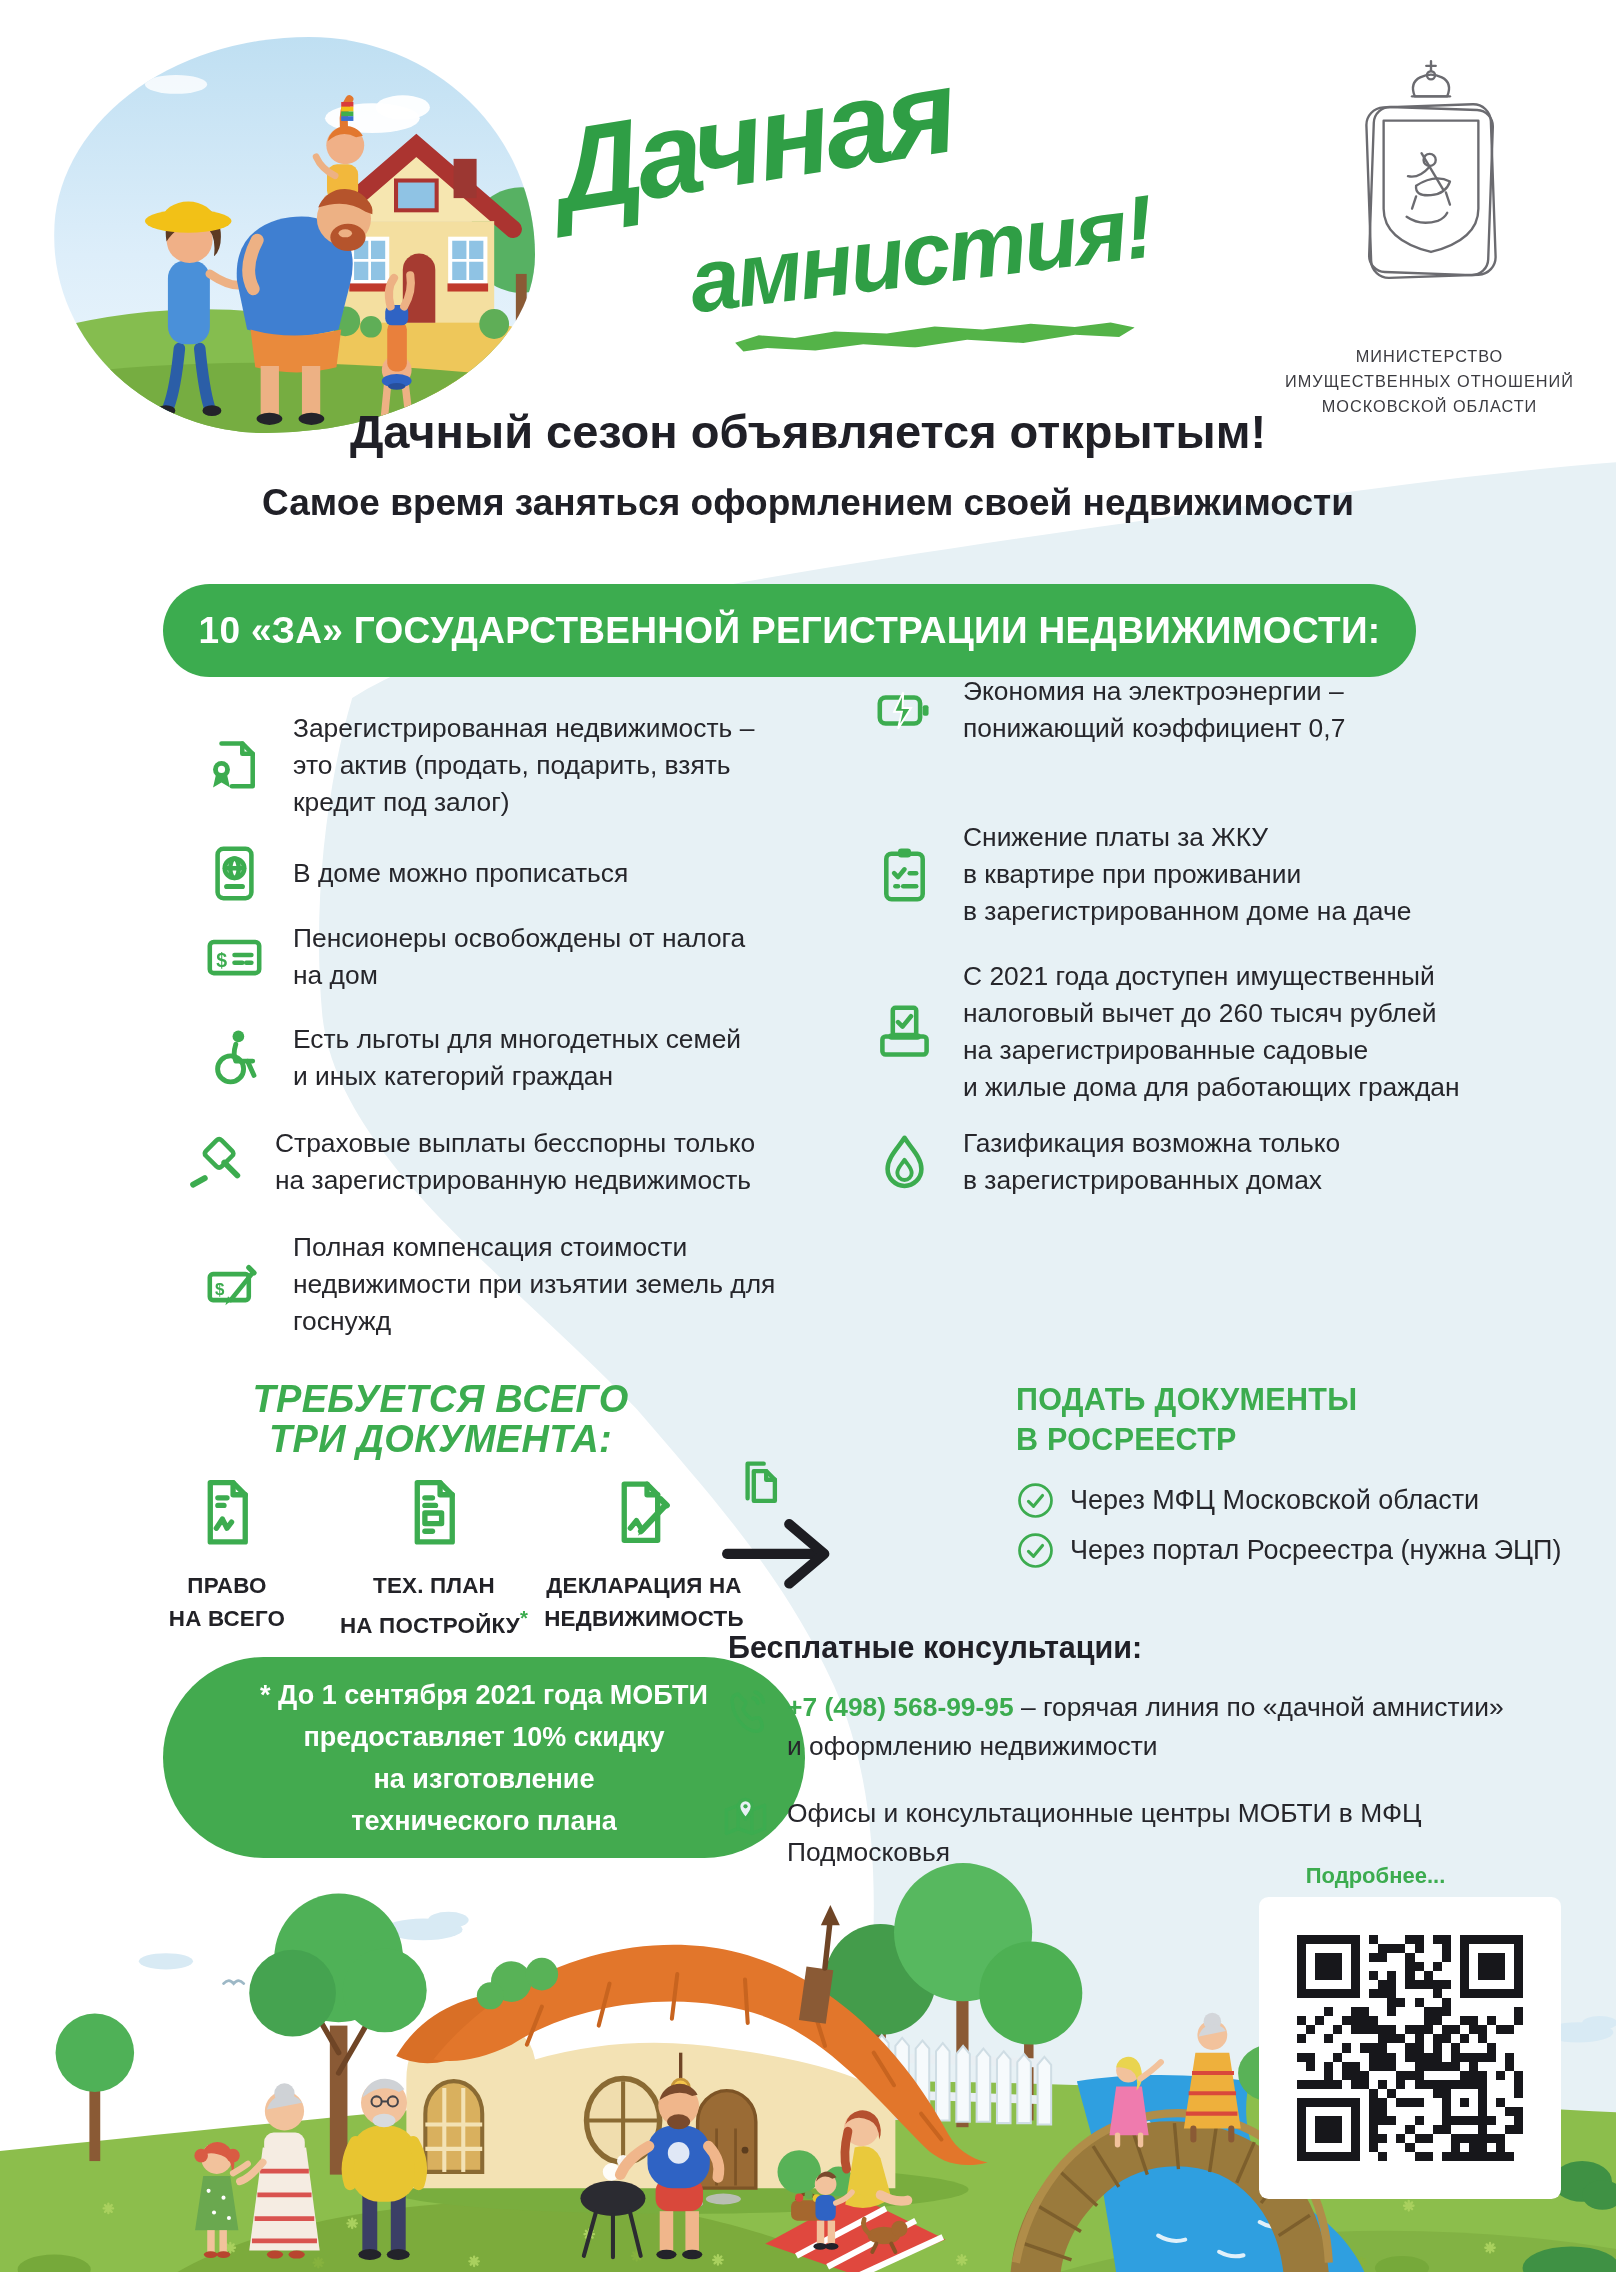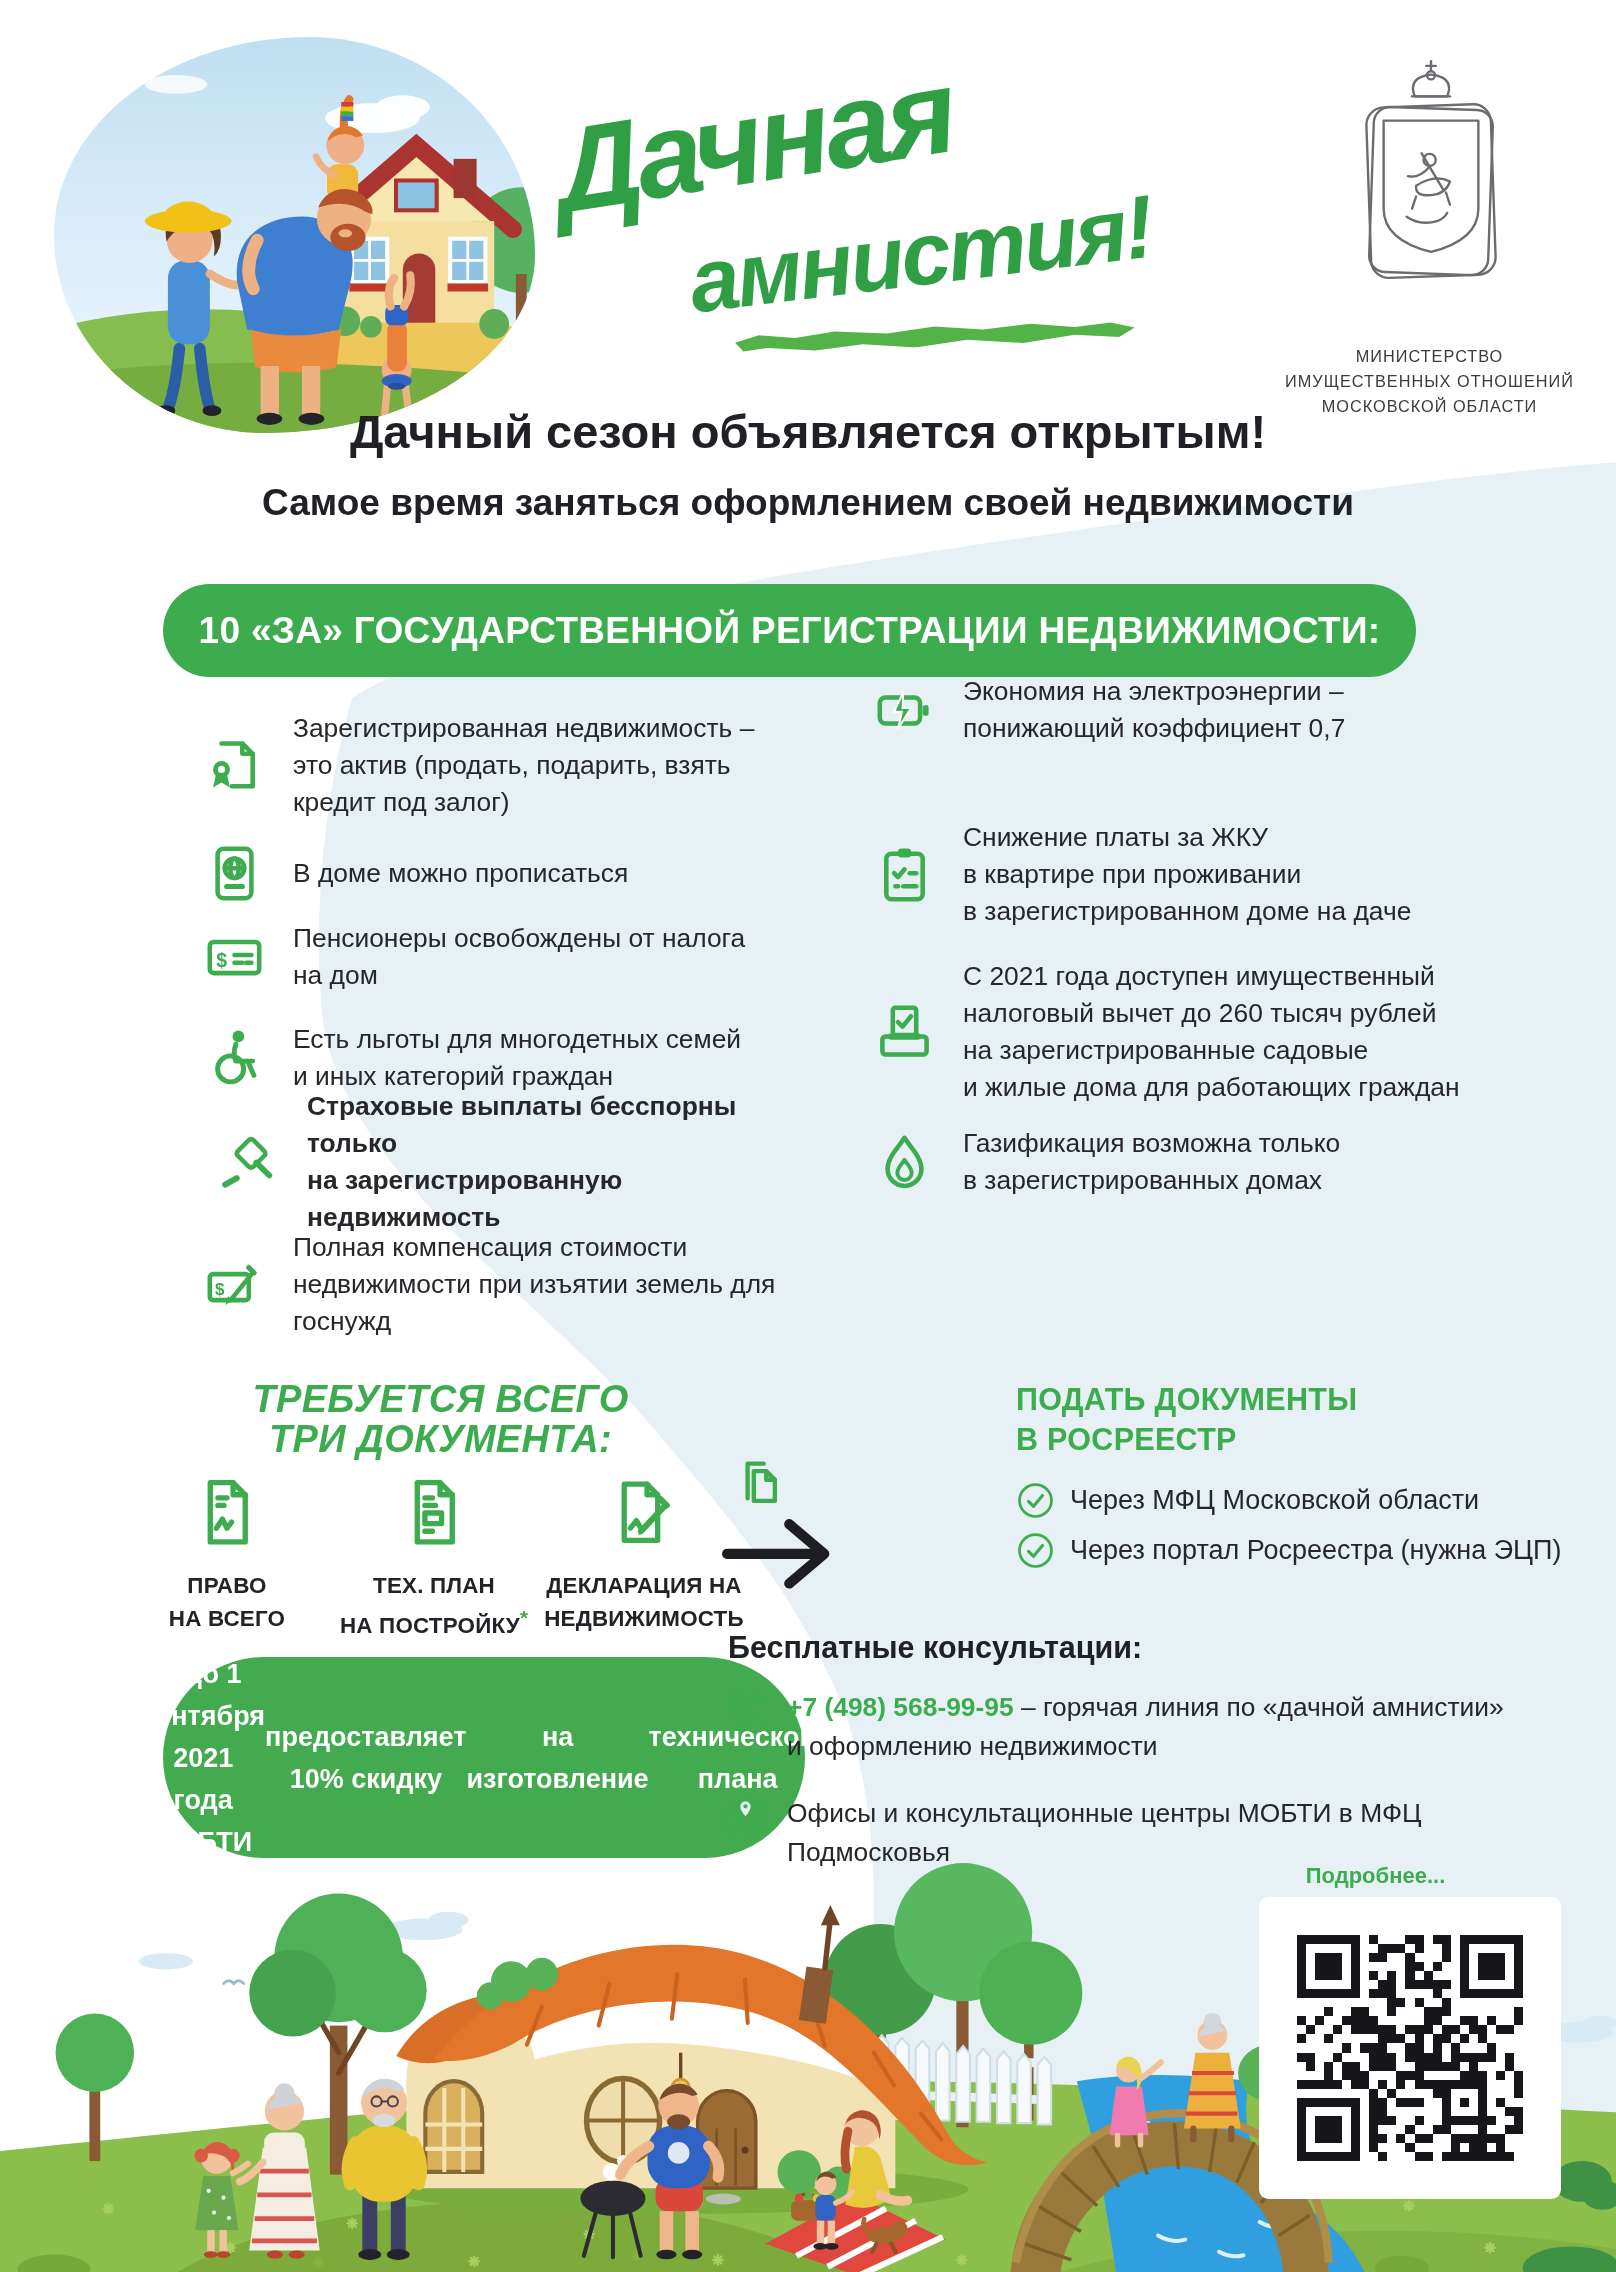--- a/index.html
+++ b/index.html
@@ -55,21 +55,21 @@
     color:var(--green);font-weight:800;font-size:30.5px;line-height:40px;letter-spacing:0.3px;}
   .submit-row{position:absolute;left:1016px;display:flex;align-items:center;gap:15px;z-index:2;}
   .submit-row .cicon{width:39px;height:39px;flex:0 0 39px;}
   .submit-row .cicon svg{width:100%;height:100%;}
   .submit-row span{font-size:27px;color:var(--ink);}
 
   .copy-arrow{position:absolute;left:719px;top:1450px;z-index:2;}
 
   
   .bubble{position:absolute;left:163px;top:1657px;width:642px;height:201px;border-radius:102px;background:#43aa4f;z-index:2;
-    display:flex;flex-direction:row;align-items:center;justify-content:center;}
+    display:flex;flex-direction:column;align-items:center;justify-content:center;}
   .bubble div{color:#fff;font-size:27px;font-weight:800;line-height:42px;text-align:center;}
 
   
   .consult-title{position:absolute;left:728px;top:1630px;font-size:30.5px;font-weight:800;color:#202027;z-index:2;}
   .crow-icon{position:absolute;z-index:2;}
   .crow-text{position:absolute;font-size:26.4px;line-height:39px;color:var(--ink);z-index:2;}
   .phone-num{color:var(--green);font-weight:800;}
 
   .more-label{position:absolute;left:1240px;top:1863px;width:271px;text-align:center;z-index:3;
     font-size:22px;font-weight:600;color:var(--green);}
@@ -288,21 +288,21 @@
           </g>
       <circle cx="56" cy="16" r="9" fill="#3cac4f"></circle>
         </svg>
     </span>
     <div class="btxt">
       <div>Есть льготы для многодетных семей</div>
         <div>и иных категорий граждан</div>
     </div>
   </div>
 
-  <div class="benefit bl" style="left:216px;top:1124px;height:76px;font-weight:bold;">
+  <div class="benefit bl" style="left:184px;top:1124px;height:76px;">
     <span class="bicon">
       <svg viewBox="0 0 100 100">
           <g stroke="#3cac4f" stroke-width="7" fill="none" stroke-linecap="round" stroke-linejoin="round">
       <path d="M34,32 l16,-16 q4,-4 8,0 l16,16 q4,4 0,8 l-16,16 q-4,4 -8,0 l-16,-16 q-4,-4 0,-8 Z"></path>
       <path d="M62,50 l20,20" stroke-width="9"></path>
             <path d="M14,84 l18,-10" stroke-width="9"></path>
           </g>
         </svg>
     </span>
     <div class="btxt">

